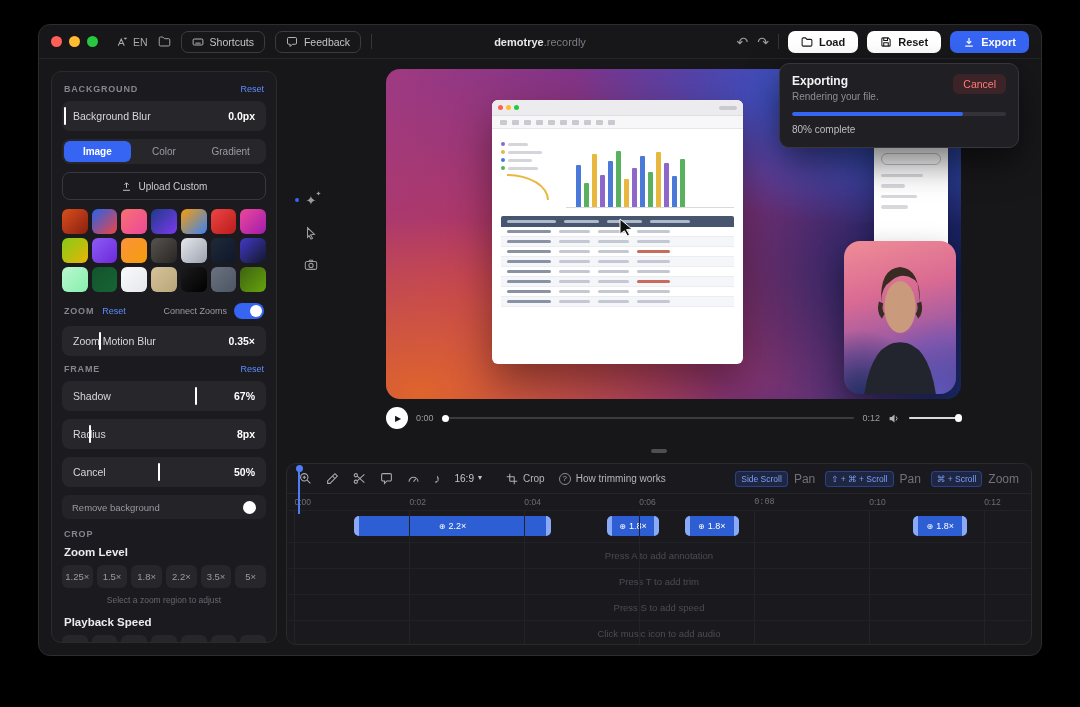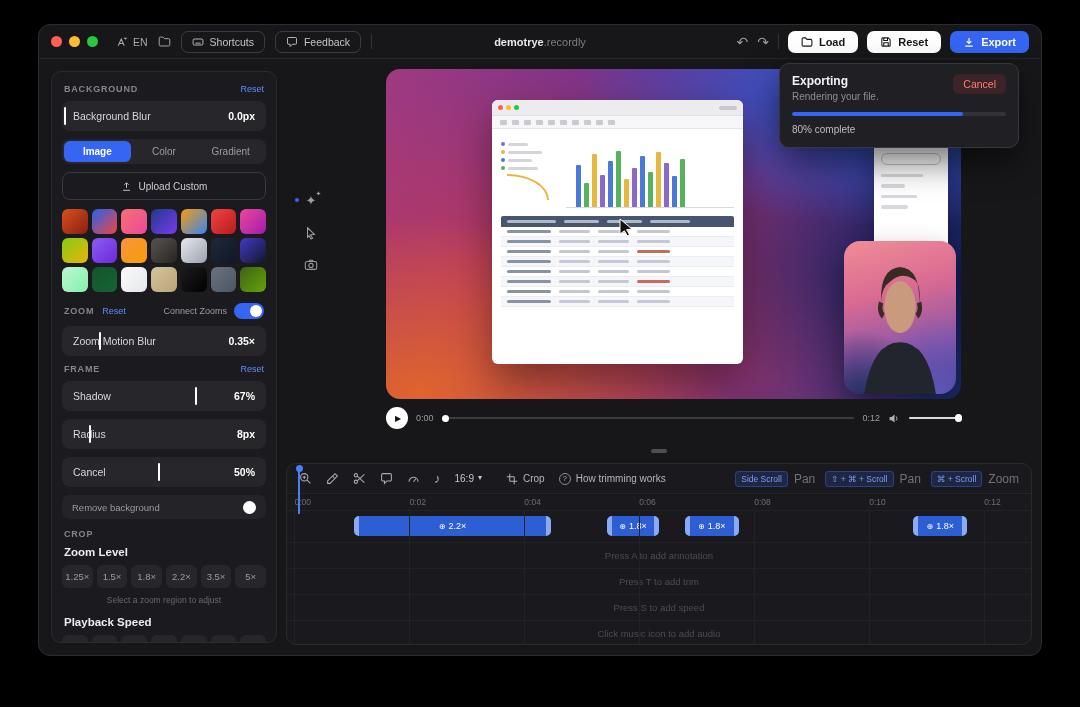--- a/index.html
+++ b/index.html
@@ -620,21 +620,21 @@
         <span class="kbd-badge">⌘ + Scroll</span>
         <span class="badge-action" style="margin-right:0">Zoom</span>
       </span>
     </div>
 
     <div class="tl-ruler" id="tl-ruler">
         <span class="tick" style="left: 1%;">0:00</span>
         <span class="tick" style="left: 16.45%;">0:02</span>
         <span class="tick" style="left: 31.9%;">0:04</span>
         <span class="tick" style="left: 47.35%;">0:06</span>
-        <span class="tick" style="left: 62.8%;">0:08</span>
+        <span class="tick" style="left: 62.8%; font-family: Liberation Mono, monospace;">0:08</span>
         <span class="tick" style="left: 78.25%;">0:10</span>
         <span class="tick" style="left: 93.7%;">0:12</span>
       </div>
 
     <div class="tl-lanes" id="tl-lanes">
       <div class="lane-regions" id="lane-regions">
           <div class="region" style="left: 9%; width: 26.5%;">
             <span class="rh l"></span>
             <span class="zic">⊕</span>
             <span>2.2×</span>

